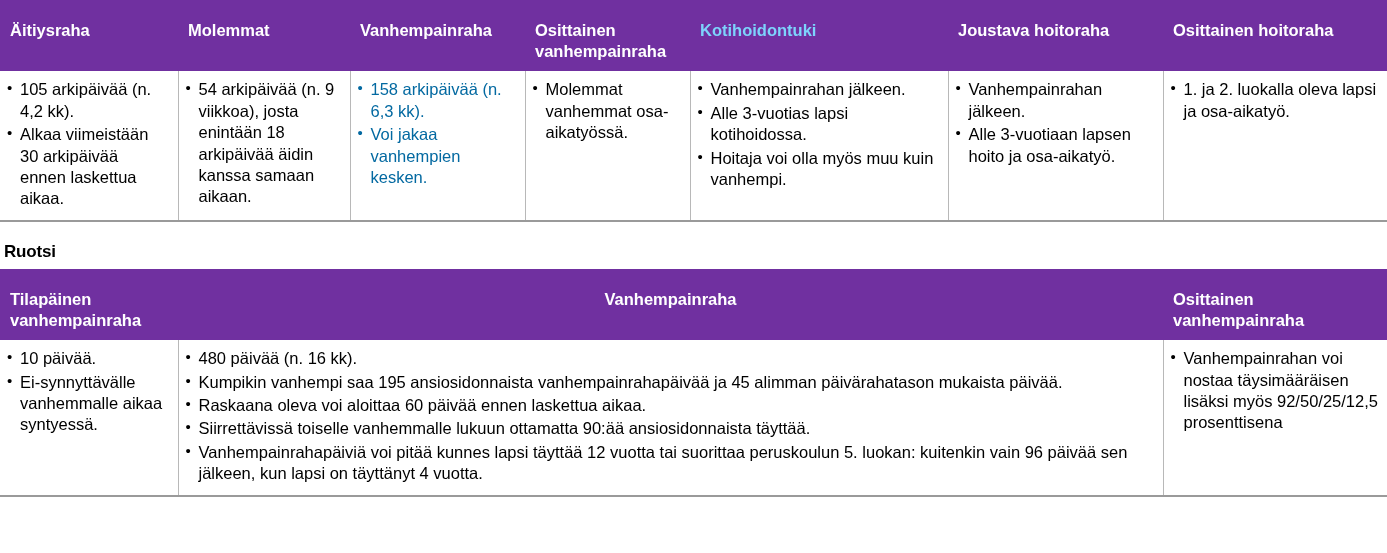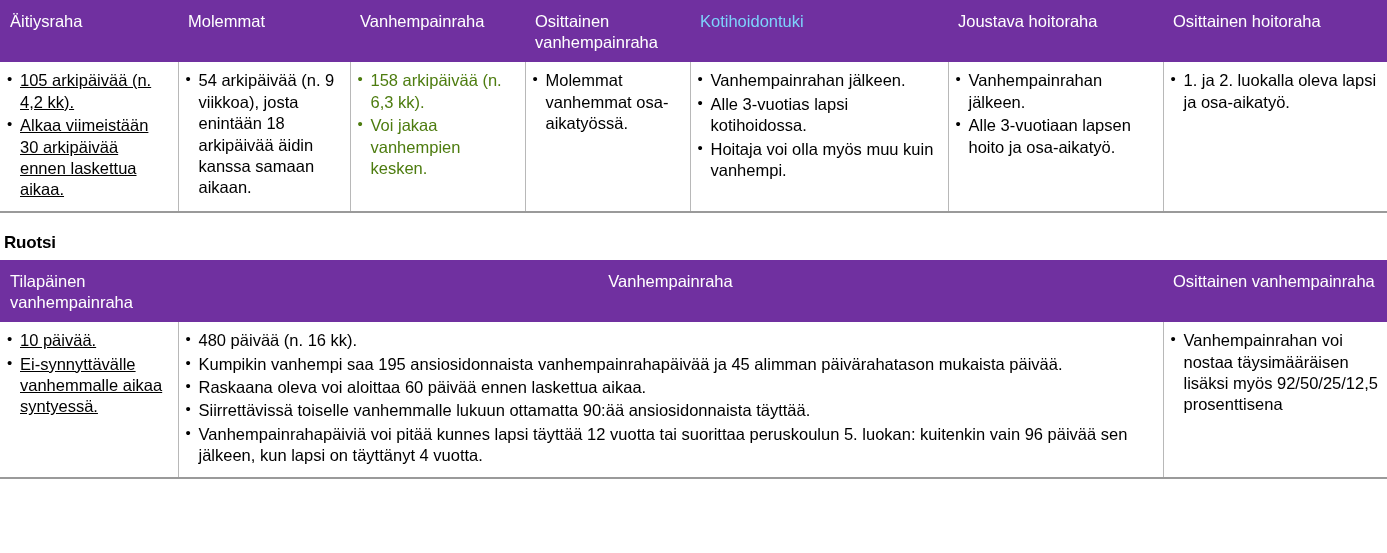--- a/index.html
+++ b/index.html
@@ -27,44 +27,44 @@
   table.matrix {
     border-collapse: collapse;
     table-layout: fixed;
     width: 1387px;
     border: none;
   }
 
   table.matrix th {
     background: #7030A0;
     color: #ffffff;
-    font-weight: normal;
+    font-weight: bold;
     font-size: 16.5px;
     text-align: left;
     vertical-align: top;
-    padding: 11px 10px 9px 10px;
+    padding: 20px 10px 9px 10px;
     border: none;
     line-height: 1.28;
   }
 
   table.matrix th.centered { text-align: center; }
 
   table.matrix td {
     background: #ffffff;
     color: #000000;
     font-size: 16.5px;
     vertical-align: top;
     padding: 8px 9px 8px 6px;
     border-left: 1px solid #b8b8b8;
     border-right: 1px solid #b8b8b8;
     border-bottom: 2px solid #9a9a9a;
     line-height: 1.30;
   }
 
-  table.matrix td:first-child { border-left: none; text-decoration: underline; }
+  table.matrix td:first-child { border-left: none; }
   table.matrix td:last-child  { border-right: none; }
 
   ul.bullets {
     margin: 0;
     padding: 0;
     list-style: none;
   }
   ul.bullets > li {
     position: relative;
     padding-left: 14px;
@@ -113,21 +113,21 @@
           <ul class="bullets">
             <li>105 arkipäivää (n. 4,2 kk).</li>
             <li>Alkaa viimeistään 30 arkipäivää ennen laskettua aikaa.</li>
           </ul>
         </td>
         <td style="color: rgb(0, 0, 0); border-bottom-color: rgb(154, 154, 154); border-left-color: rgb(184, 184, 184); border-right-color: rgb(184, 184, 184);">
           <ul class="bullets">
             <li>54 arkipäivää (n. 9 viikkoa), josta enintään 18 arkipäivää äidin kanssa samaan aikaan.</li>
           </ul>
         </td>
-        <td style="color: #4d7c0f; border-bottom-color: rgb(154, 154, 154); border-left-color: rgb(184, 184, 184); border-right-color: rgb(184, 184, 184);">
+        <td style="color: #0369a1; border-bottom-color: rgb(154, 154, 154); border-left-color: rgb(184, 184, 184); border-right-color: rgb(184, 184, 184);">
           <ul class="bullets">
             <li>158 arkipäivää (n. 6,3 kk).</li>
             <li>Voi jakaa vanhempien kesken.</li>
           </ul>
         </td>
         <td style="color: rgb(0, 0, 0); border-bottom-color: rgb(154, 154, 154); border-left-color: rgb(184, 184, 184); border-right-color: rgb(184, 184, 184);">
           <ul class="bullets">
             <li>Molemmat vanhemmat osa-aikatyössä.</li>
           </ul>
         </td>

